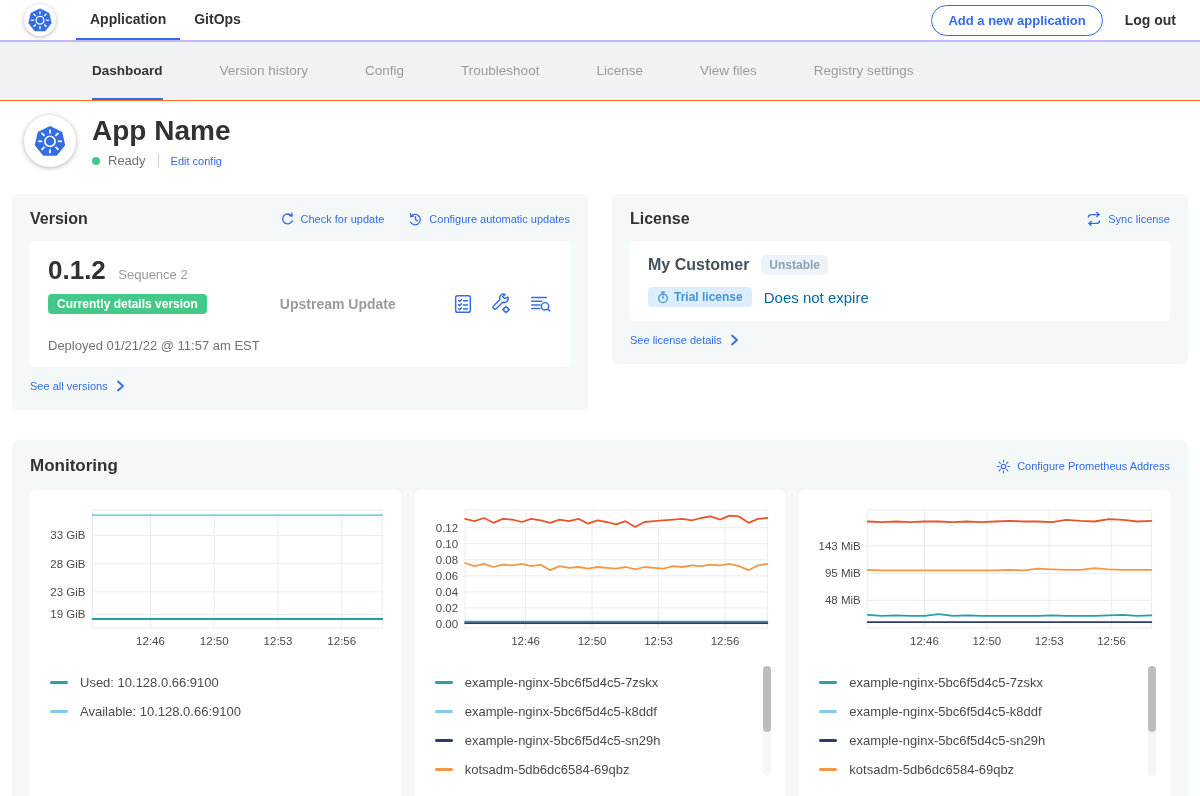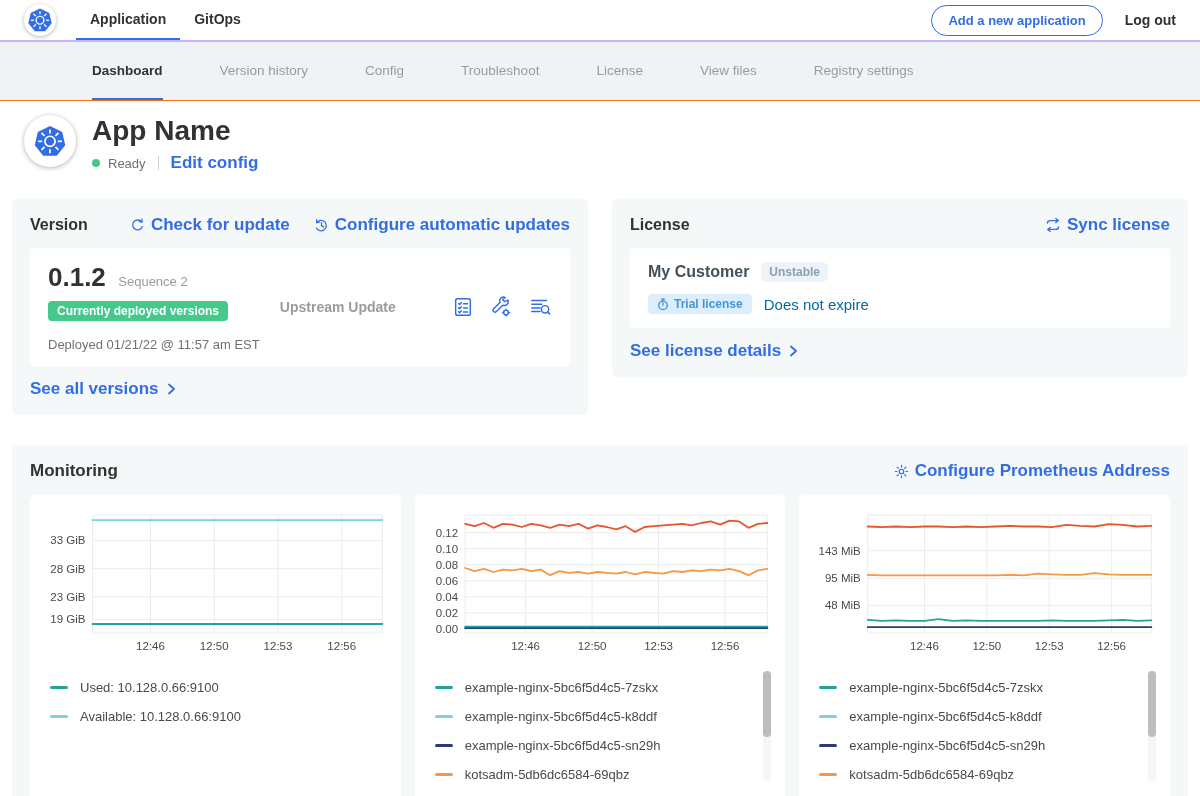--- a/index.html
+++ b/index.html
@@ -22,36 +22,36 @@
   .subnav-tab.active { color:#323232; font-weight:700; border-bottom-color:#326de6; }
 
   
   .app-header { display:flex; gap:16px; padding:14px 24px 20px; align-items:flex-start; }
   .avatar { width:52px; height:52px; border-radius:50%; background:#fff; box-shadow:0 1px 5px rgba(0,0,0,.3); display:flex; align-items:center; justify-content:center; flex:none; }
   .app-title { font-size:28px; font-weight:800; color:#323232; line-height:1.15; }
   .status-row { display:flex; align-items:center; gap:8px; margin-top:6px; }
   .dot { width:8px; height:8px; border-radius:50%; background:#44c98a; }
   .status-text { font-size:13px; color:#717171; }
   .vdiv { width:1px; height:14px; background:#d0d0d0; margin:0 4px; }
-  .blue-link { color:#326de6; font-size:17px; font-weight:700; display:inline-flex; align-items:center; gap:6px; }
+  .blue-link { color:#326de6; font-size:11px; font-weight:400; display:inline-flex; align-items:center; gap:6px; }
 
   
   .cards-row { display:flex; gap:24px; padding:0 12px; margin-top:6px; align-items:flex-start; }
   .card { flex:1; background:#f5f8f9; border-radius:6px; padding:16px 18px; }
   .card-head { display:flex; align-items:center; margin-bottom:13px; }
   .card-title { font-size:16px; font-weight:700; color:#323232; }
   .head-links { margin-left:auto; display:flex; gap:24px; }
   .panel { background:#fff; border-radius:4px; padding:14px 18px; }
 
   .version-panel { display:flex; align-items:center; }
   .v-left { width:46%; }
   .v-num { font-size:26px; font-weight:800; color:#323232; }
   .v-seq { font-size:13px; color:#9b9b9b; margin-left:8px; }
   .badge-green { display:inline-block; margin-top:8px; background:#44c98a; color:#fff; font-size:12px; font-weight:700; padding:3px 9px; border-radius:4px; }
-  .deployed { font-size:13px; color:#717171; margin-top:16px; }
+  .deployed { font-size:13px; color:#717171; margin-top:24px; }
   .v-mid { flex:1; color:#9b9b9b; font-size:14px; font-weight:600; }
   .v-icons { display:flex; gap:16px; align-items:center; }
   .icon-btn { color:#326de6; cursor:pointer; display:flex; }
   .see-link { margin-top:13px; display:inline-flex; }
 
   .lic-row1 { display:flex; align-items:center; gap:12px; }
   .lic-name { font-size:16px; font-weight:700; color:#44515a; }
   .badge-unstable { background:#edf3f8; color:#8aa3b0; font-size:12px; font-weight:600; padding:3px 8px; border-radius:6px; }
   .lic-row2 { display:flex; align-items:center; gap:12px; margin-top:12px; }
   .badge-trial { background:#dcedfb; color:#4596d8; font-size:12px; font-weight:700; padding:3px 9px; border-radius:4px; display:inline-flex; align-items:center; gap:5px; }
@@ -161,21 +161,21 @@
                 <path d="M10 6.2 v4 l2.8 1.6"></path>
             </svg>
             <span>Configure automatic updates</span>
           </a>
         </div>
       </div>
       <div class="panel version-panel">
         <div class="v-left">
           <span class="v-num">0.1.2</span>
           <span class="v-seq">Sequence 2</span>
-          <div><span class="badge-green">Currently deployed versions</span></div>
+          <div><span class="badge-green">Currently details version</span></div>
           <div class="deployed">Deployed 01/21/22 @ 11:57 am EST</div>
         </div>
         <div class="v-mid">Upstream Update</div>
         <div class="v-icons">
           <span class="icon-btn">
             <svg width="22" height="22" viewBox="0 0 24 24" fill="none" stroke="#326de6" stroke-width="1.6" stroke-linecap="round" stroke-linejoin="round">
               <rect x="4" y="3" width="16" height="18" rx="2"></rect>
               <path d="M7.2 8.2 l1.1 1.1 2-2.1"></path>
                 <line x1="12.5" y1="8.5" x2="17" y2="8.5"></line>
               <path d="M7.2 12.7 l1.1 1.1 2-2.1"></path>

